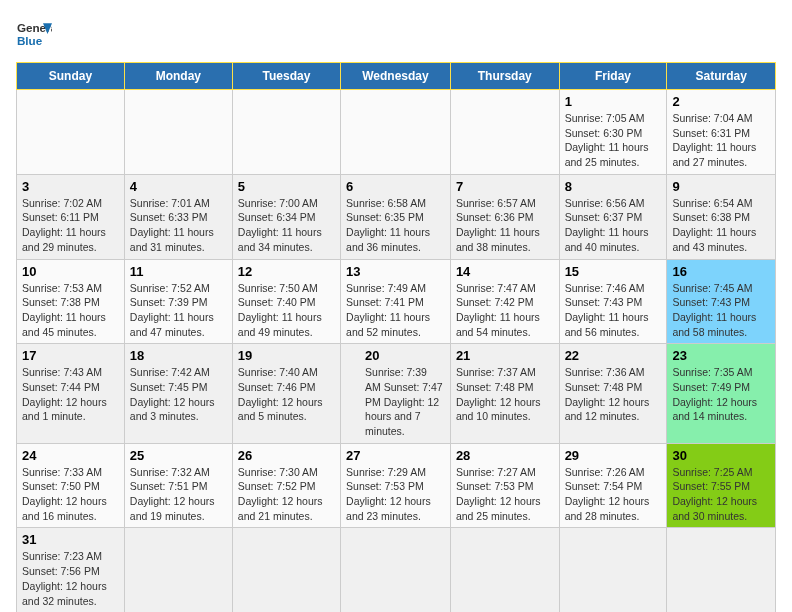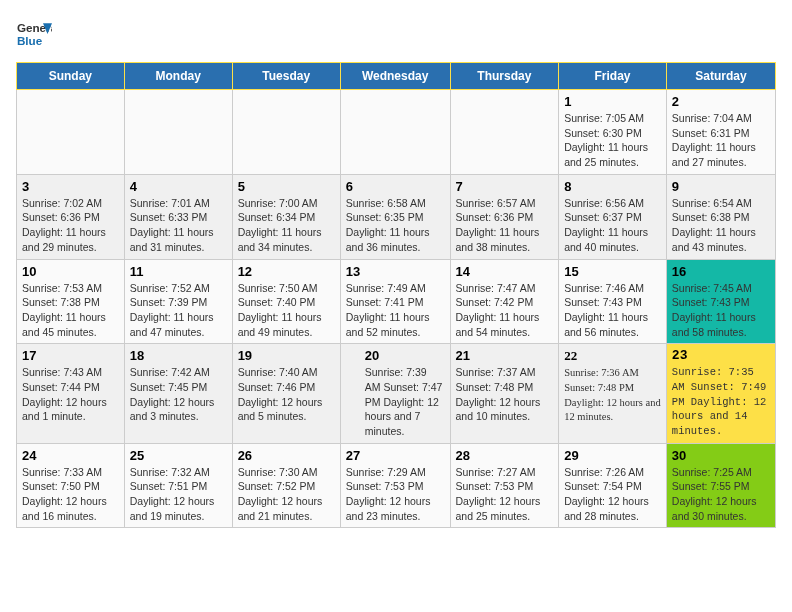--- a/index.html
+++ b/index.html
@@ -132,21 +132,21 @@
           <div class="day-number">2</div>
           <div class="day-info">Sunrise: 7:04 AM
 Sunset: 6:31 PM
 Daylight: 11 hours and 27 minutes.</div>
         </td>
       </tr>
       <tr>
         <td style="background: rgb(240, 240, 240);">
           <div class="day-number">3</div>
           <div class="day-info">Sunrise: 7:02 AM
-Sunset: 6:36 PM
+Sunset: 6:11 PM
 Daylight: 11 hours and 29 minutes.</div>
         </td>
         <td style="background: rgb(240, 240, 240);">
           <div class="day-number">4</div>
           <div class="day-info">Sunrise: 7:01 AM
 Sunset: 6:33 PM
 Daylight: 11 hours and 31 minutes.</div>
         </td>
         <td style="background: rgb(240, 240, 240);">
           <div class="day-number">5</div>
@@ -209,21 +209,21 @@
           <div class="day-info">Sunrise: 7:47 AM
 Sunset: 7:42 PM
 Daylight: 11 hours and 54 minutes.</div>
         </td>
         <td style="background: rgb(250, 250, 250);">
           <div class="day-number">15</div>
           <div class="day-info">Sunrise: 7:46 AM
 Sunset: 7:43 PM
 Daylight: 11 hours and 56 minutes.</div>
         </td>
-        <td style="background: #14b8a6;">
+        <td style="background: #7dd3fc;">
           <div class="day-number">16</div>
           <div class="day-info">Sunrise: 7:45 AM
 Sunset: 7:43 PM
 Daylight: 11 hours and 58 minutes.</div>
         </td>
       </tr>
       <tr>
         <td style="background: rgb(240, 240, 240);">
           <div class="day-number">17</div>
           <div class="day-info">Sunrise: 7:43 AM
@@ -247,27 +247,27 @@
           <div class="day-info">Sunrise: 7:39 AM
 Sunset: 7:47 PM
 Daylight: 12 hours and 7 minutes.</div>
         </td>
         <td style="background: rgb(240, 240, 240); margin-left: 34px;">
           <div class="day-number">21</div>
           <div class="day-info">Sunrise: 7:37 AM
 Sunset: 7:48 PM
 Daylight: 12 hours and 10 minutes.</div>
         </td>
-        <td style="background: rgb(240, 240, 240); font-family: Liberation Serif, serif;">
+        <td style="background: rgb(240, 240, 240);">
           <div class="day-number">22</div>
           <div class="day-info">Sunrise: 7:36 AM
 Sunset: 7:48 PM
 Daylight: 12 hours and 12 minutes.</div>
         </td>
-        <td style="background: #fde047; font-family: Liberation Mono, monospace;">
+        <td style="background: #86efac;">
           <div class="day-number">23</div>
           <div class="day-info">Sunrise: 7:35 AM
 Sunset: 7:49 PM
 Daylight: 12 hours and 14 minutes.</div>
         </td>
       </tr>
       <tr>
         <td style="background: rgb(250, 250, 250);">
           <div class="day-number">24</div>
           <div class="day-info">Sunrise: 7:33 AM
@@ -304,14 +304,28 @@
 Sunset: 7:54 PM
 Daylight: 12 hours and 28 minutes.</div>
         </td>
         <td style="background: #84cc16;">
           <div class="day-number">30</div>
           <div class="day-info">Sunrise: 7:25 AM
 Sunset: 7:55 PM
 Daylight: 12 hours and 30 minutes.</div>
         </td>
       </tr>
+      <tr>
+        <td style="background: rgb(240, 240, 240);">
+          <div class="day-number">31</div>
+          <div class="day-info">Sunrise: 7:23 AM
+Sunset: 7:56 PM
+Daylight: 12 hours and 32 minutes.</div>
+        </td>
+        <td class="empty-cell"></td>
+        <td class="empty-cell"></td>
+        <td class="empty-cell"></td>
+        <td class="empty-cell"></td>
+        <td class="empty-cell"></td>
+        <td class="empty-cell"></td>
+      </tr>
     </tbody>
 </table>
 
 </body></html>

